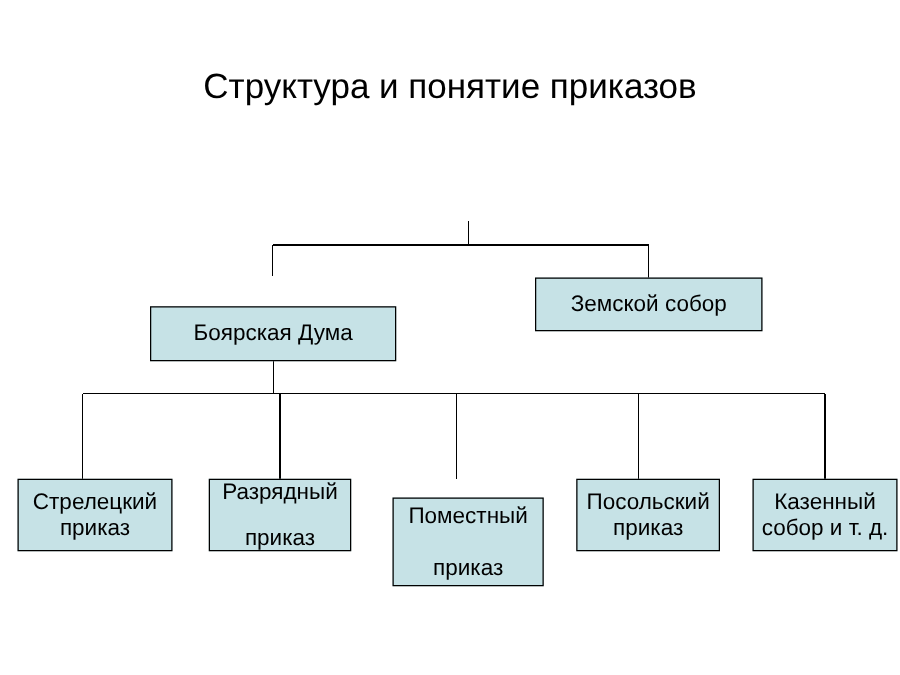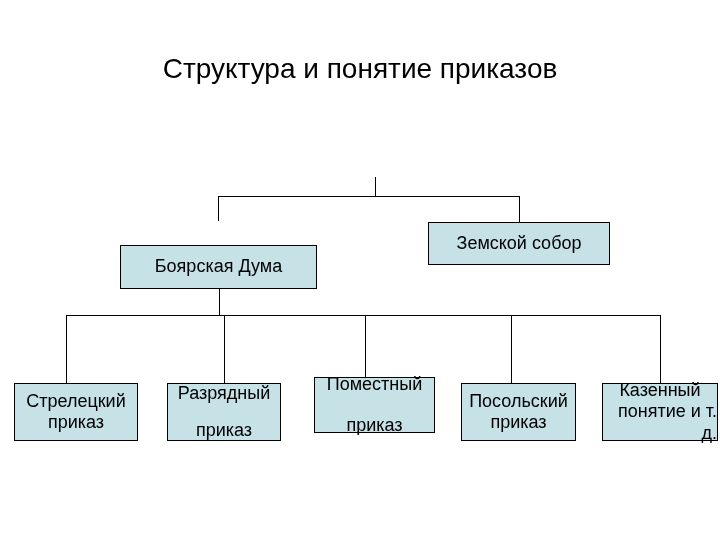--- a/index.html
+++ b/index.html
@@ -43,21 +43,21 @@
     align-items: center;
     text-align: center;
     font-size: 18px;
     line-height: 1.18;
   }
   .node--tsar   { left: 287px; top: 128px; width: 175px; height: 49px; font-weight: bold; }
   .node--duma   { left: 120px; top: 221px; width: 197px; height: 44px; margin-top: 24px; }
   .node--sobor  { left: 428px; top: 222px; width: 182px; height: 43px; text-align: right; }
   .node--p1 { left:  14px; top: 383px; width: 124px; height: 58px; }
   .node--p2 { left: 167px; top: 383px; width: 114px; height: 58px; gap: 16px; }
-  .node--p3 { left: 314px; top: 377px; width: 121px; height: 56px; gap: 20px; }
+  .node--p3 { left: 314px; top: 398px; width: 121px; height: 71px; gap: 20px; }
   .node--p4 { left: 461px; top: 383px; width: 115px; height: 58px; }
   .node--p5 { left: 602px; top: 383px; width: 116px; height: 58px; text-align: right; }
   .node .line { display: block; }
 </style>
 </head>
 <body>
 
 <div class="slide">
 
   <h1 class="title">Структура и понятие приказов</h1>
@@ -100,16 +100,16 @@
     <span class="line">приказ</span>
   </div>
 
   <div class="node node--p4">
     <span class="line">Посольский</span>
     <span class="line">приказ</span>
   </div>
 
   <div class="node node--p5">
     <span class="line">Казенный</span>
-    <span class="line">понятие и т. д.</span>
+    <span class="line">собор и т. д.</span>
   </div>
 
 </div>
 
 </body></html>

